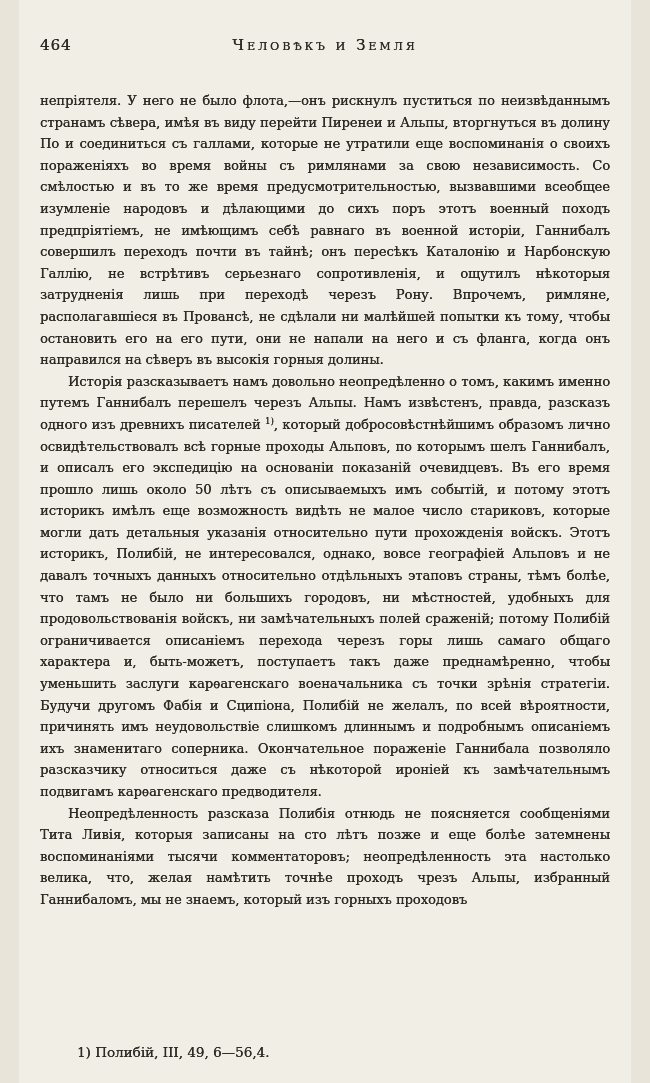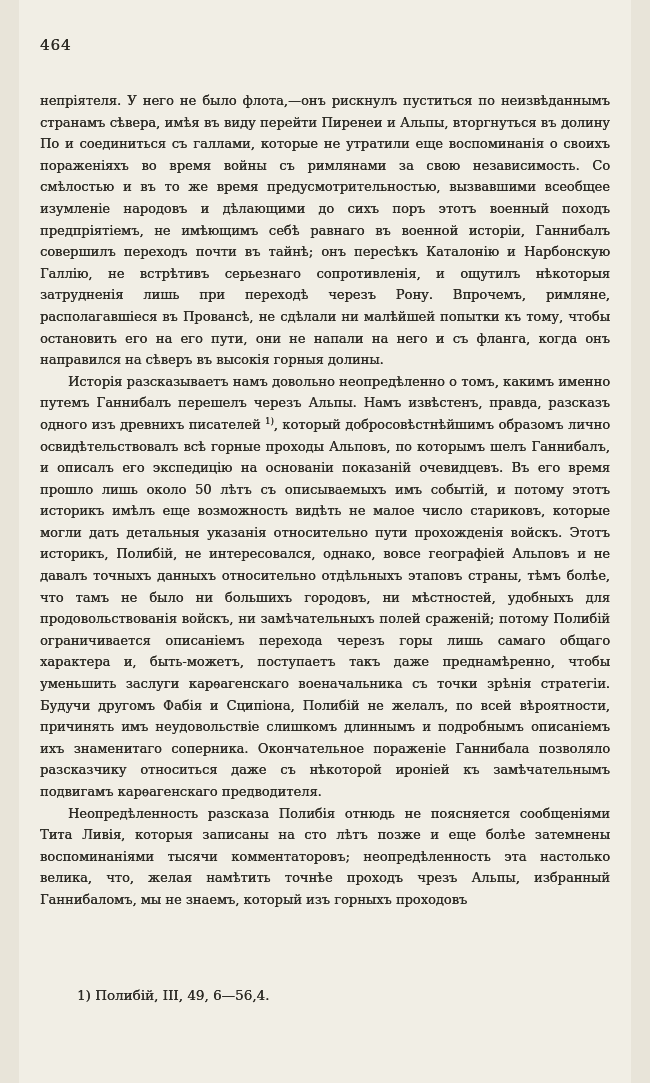--- a/index.html
+++ b/index.html
@@ -57,32 +57,33 @@
     text-indent: 0;
   }
   sup.ref {
     font-size: 0.65em;
     line-height: 0;
     vertical-align: super;
   }
   .footnote {
     position: absolute;
     left: 58px;
-    top: 987px;
+    top: 1044px;
     font-size: 13.5px;
     text-shadow: 0.2px 0 0 currentColor;
   }
 </style>
 </head>
 <body>
 
 <div class="page">
 
   <div class="header">
     <span class="pagenum">464</span>
+    <span class="title">Человѣкъ и Земля</span>
   </div>
 
   <div class="body-text">
     <p class="noindent">непріятеля. У него не было флота,—онъ рискнулъ пуститься по неизвѣданнымъ странамъ сѣвера, имѣя въ виду перейти Пиренеи и Альпы, вторгнуться въ долину По и соединиться съ галлами, которые не утратили еще воспоминанія о своихъ пораженіяхъ во время войны съ римлянами за свою независимость. Со смѣлостью и въ то же время предусмотрительностью, вызвавшими всеобщее изумленіе народовъ и дѣлающими до сихъ поръ этотъ военный походъ предпріятіемъ, не имѣющимъ себѣ равнаго въ военной исторіи, Ганнибалъ совершилъ переходъ почти въ тайнѣ; онъ пересѣкъ Каталонію и Нарбонскую Галлію, не встрѣтивъ серьезнаго сопротивленія, и ощутилъ нѣкоторыя затрудненія лишь при переходѣ черезъ Рону. Впрочемъ, римляне, располагавшіеся въ Провансѣ, не сдѣлали ни малѣйшей попытки къ тому, чтобы остановить его на его пути, они не напали на него и съ фланга, когда онъ направился на сѣверъ въ высокія горныя долины.</p>
     <p class="indent"><span>Исторія разсказываетъ намъ довольно неопредѣленно о томъ, какимъ именно путемъ Ганнибалъ перешелъ черезъ Альпы. Намъ извѣстенъ, правда, разсказъ одного изъ древнихъ писателей </span><sup class="ref">1)</sup><span>, который добросовѣстнѣйшимъ образомъ лично освидѣтельствовалъ всѣ горные проходы Альповъ, по которымъ шелъ Ганнибалъ, и описалъ его экспедицію на основаніи показаній очевидцевъ. Въ его время прошло лишь около 50 лѣтъ съ описываемыхъ имъ событій, и потому этотъ историкъ имѣлъ еще возможность видѣть не малое число стариковъ, которые могли дать детальныя указанія относительно пути прохожденія войскъ. Этотъ историкъ, Полибій, не интересовался, однако, вовсе географіей Альповъ и не давалъ точныхъ данныхъ относительно отдѣльныхъ этаповъ страны, тѣмъ болѣе, что тамъ не было ни большихъ городовъ, ни мѣстностей, удобныхъ для продовольствованія войскъ, ни замѣчательныхъ полей сраженій; потому Полибій ограничивается описаніемъ перехода черезъ горы лишь самаго общаго характера и, быть-можетъ, поступаетъ такъ даже преднамѣренно, чтобы уменьшить заслуги карѳагенскаго военачальника съ точки зрѣнія стратегіи. Будучи другомъ Фабія и Сципіона, Полибій не желалъ, по всей вѣроятности, причинять имъ неудовольствіе слишкомъ длиннымъ и подробнымъ описаніемъ ихъ знаменитаго соперника. Окончательное пораженіе Ганнибала позволяло разсказчику относиться даже съ нѣкоторой ироніей къ замѣчательнымъ подвигамъ карѳагенскаго предводителя.</span></p>
     <p class="indent">Неопредѣленность разсказа Полибія отнюдь не поясняется сообщеніями Тита Ливія, которыя записаны на сто лѣтъ позже и еще болѣе затемнены воспоминаніями тысячи комментаторовъ; неопредѣленность эта настолько велика, что, желая намѣтить точнѣе проходъ чрезъ Альпы, избранный Ганнибаломъ, мы не знаемъ, который изъ горныхъ проходовъ</p>
   </div>
 
   <div class="footnote">1) Полибій, III, 49, 6—56,4.</div>
 

